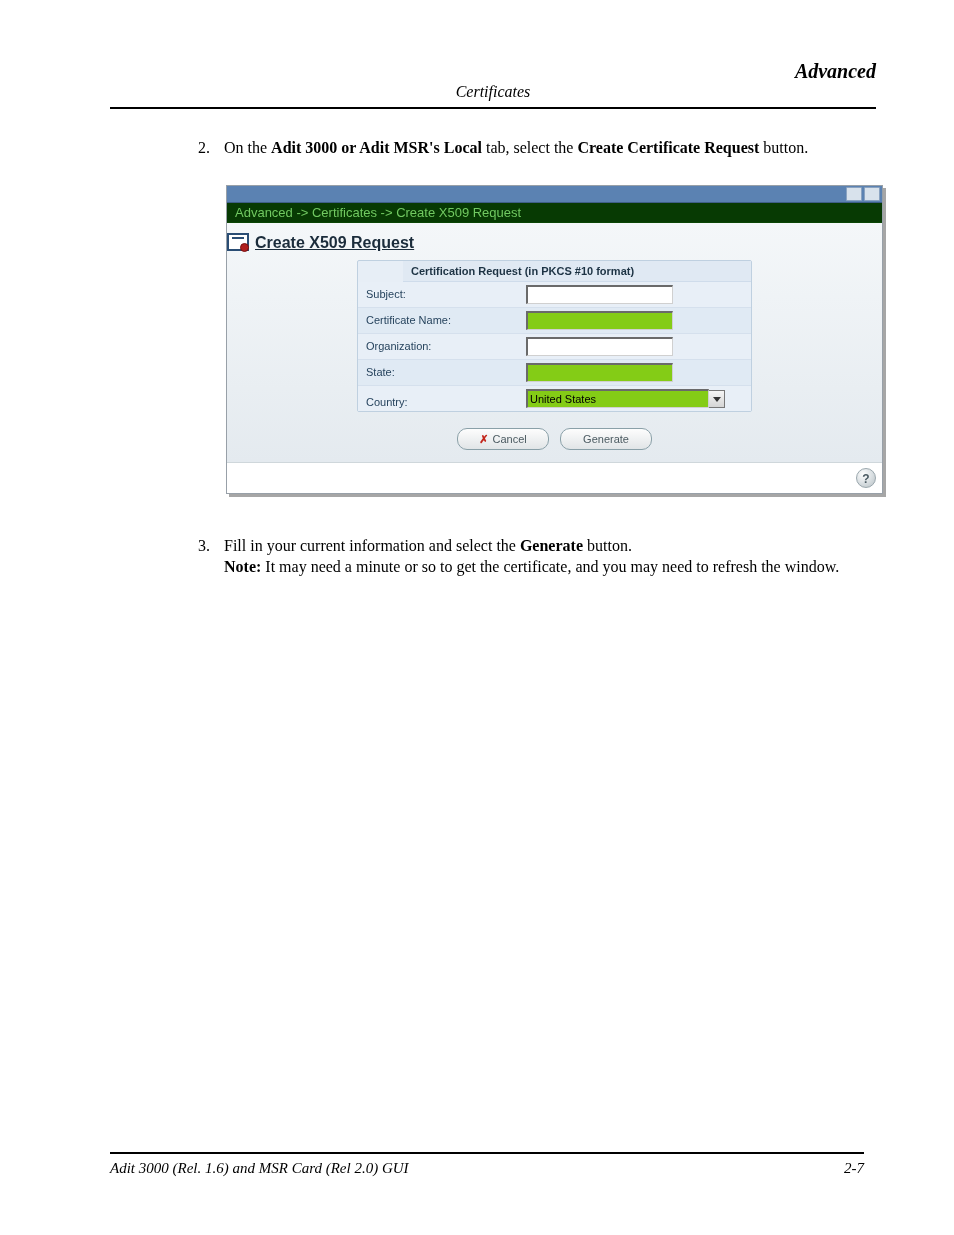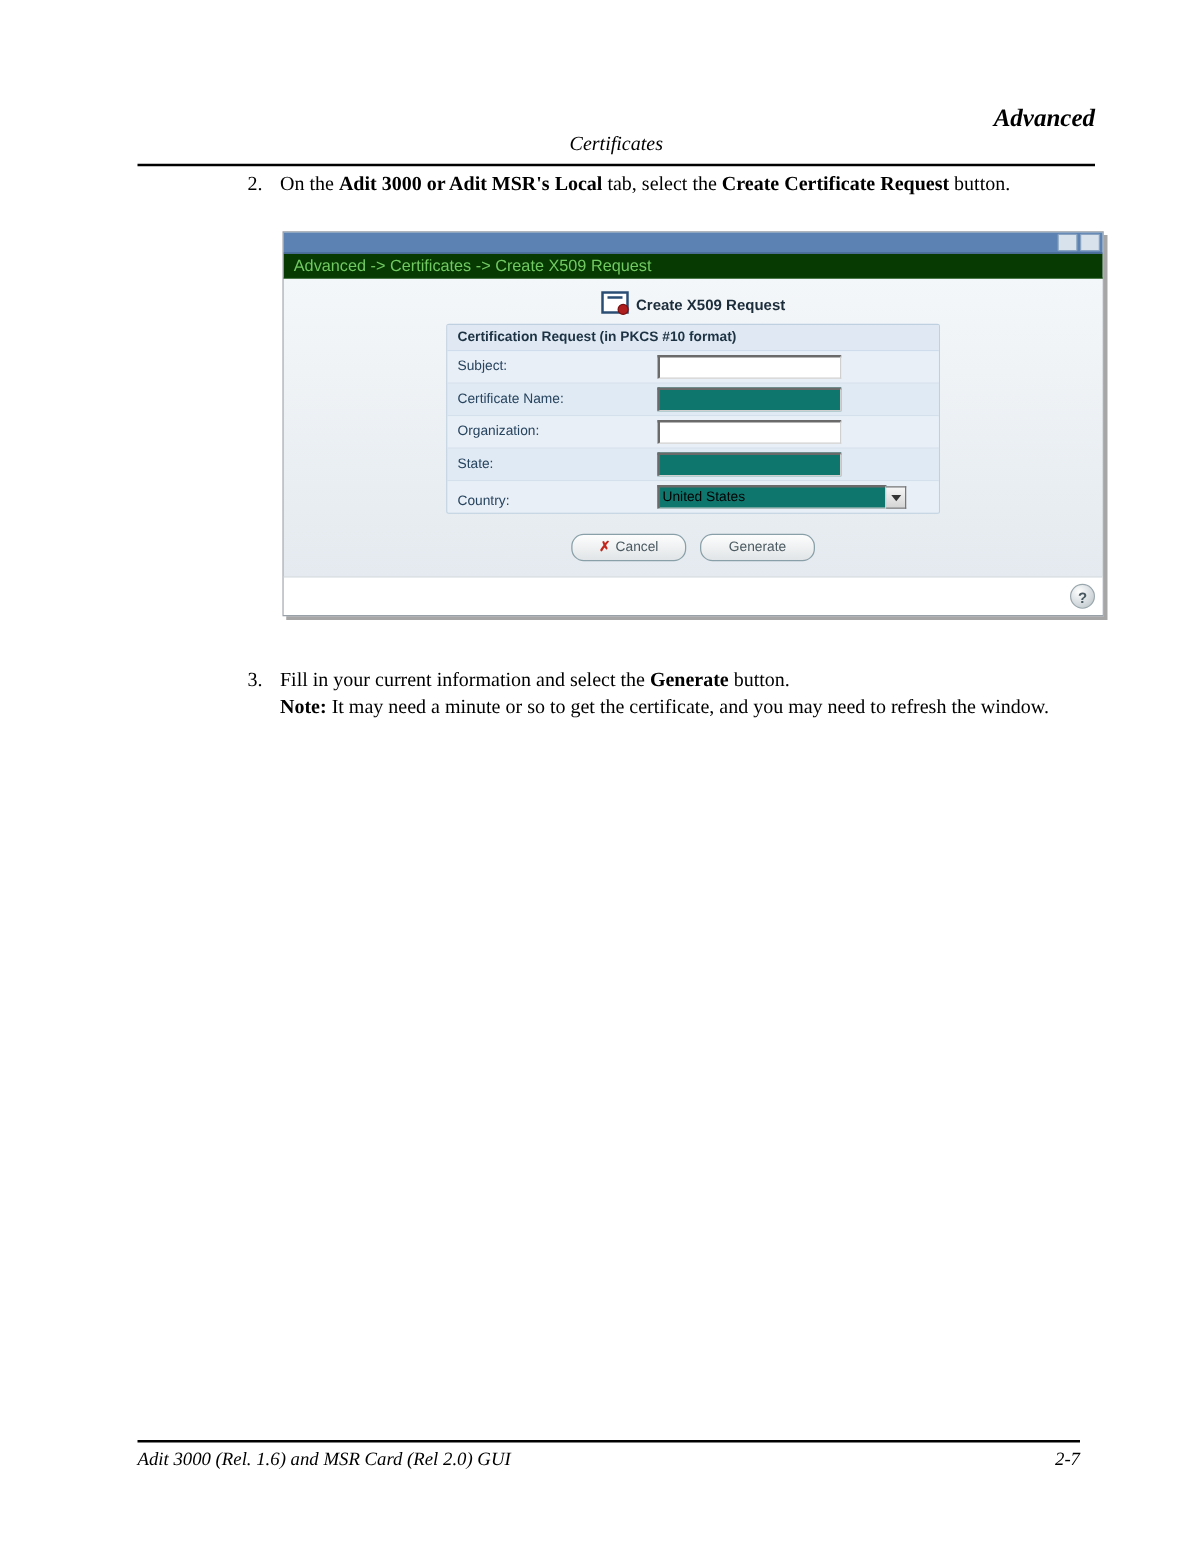--- a/index.html
+++ b/index.html
@@ -22,21 +22,20 @@
     top: 60px;
     left: 110px;
     right: 78px;
   }
   .hdr .title {
     text-align: right;
     font-size: 20px;
     font-style: italic;
     font-weight: bold;
     line-height: 1.1;
-    margin-top: 24px;
   }
   .hdr .subtitle {
     text-align: center;
     font-size: 16px;
     font-style: italic;
     line-height: 1.2;
   }
   .hdr-rule {
     margin-top: 6px;
     border: none;
@@ -101,25 +100,26 @@
     padding: 2px 8px;
     font-size: 13px;
     border-bottom: 1px solid #0b4506;
     text-align: left;
   }
   .shot-content {
     background: linear-gradient(#f4f7f9, #e4eaef);
     padding: 0 0 8px 0;
   }
   .shot-heading {
-    text-align: center;
+    text-align: left;
     font-weight: bold;
     color: #1b2c3b;
     padding: 10px 0 8px 0;
-    font-size: 12px;
+    font-size: 16px;
+    text-decoration: underline;
   }
   .shot-heading .cert-ico {
     display: inline-block;
     width: 18px;
     height: 14px;
     border: 2px solid #2a4d74;
     position: relative;
     margin-right: 6px;
     vertical-align: -3px;
     background: #fff;
@@ -147,20 +147,21 @@
     border: 1px solid #bfd0e0;
     border-radius: 2px;
   }
   .form-caption {
     font-weight: bold;
     color: #1d3344;
     font-size: 11px;
     padding: 4px 8px;
     background: #e0e9f3;
     border-bottom: 1px solid #cfdceb;
+    margin-left: 45px;
   }
   .form-row {
     display: flex;
     align-items: center;
     padding: 3px 8px;
     border-bottom: 1px solid #d5e0ed;
     background: #e8eff7;
   }
   .form-row:nth-child(odd) { background: #e0eaf4; }
   .form-row:last-child { border-bottom: none; align-items: flex-end; }
@@ -174,21 +175,21 @@
     height: 16px;
     border-top: 2px solid #6a6a6a;
     border-left: 2px solid #6a6a6a;
     border-right: 1px solid #d0d0d0;
     border-bottom: 1px solid #d0d0d0;
     background: #fff;
     font: inherit;
     padding: 0 2px;
     box-sizing: content-box;
   }
-  .form-input.yellow { background: #0f766e; }
+  .form-input.yellow { background: #84cc16; }
   .form-row.sel .form-input {
     width: 176px;
     position: relative;
   }
   .sel-arrow {
     display: inline-block;
     width: 16px;
     height: 18px;
     background: linear-gradient(#f5f5f5, #d5d5d5);
     border-top: 1px solid #777;

